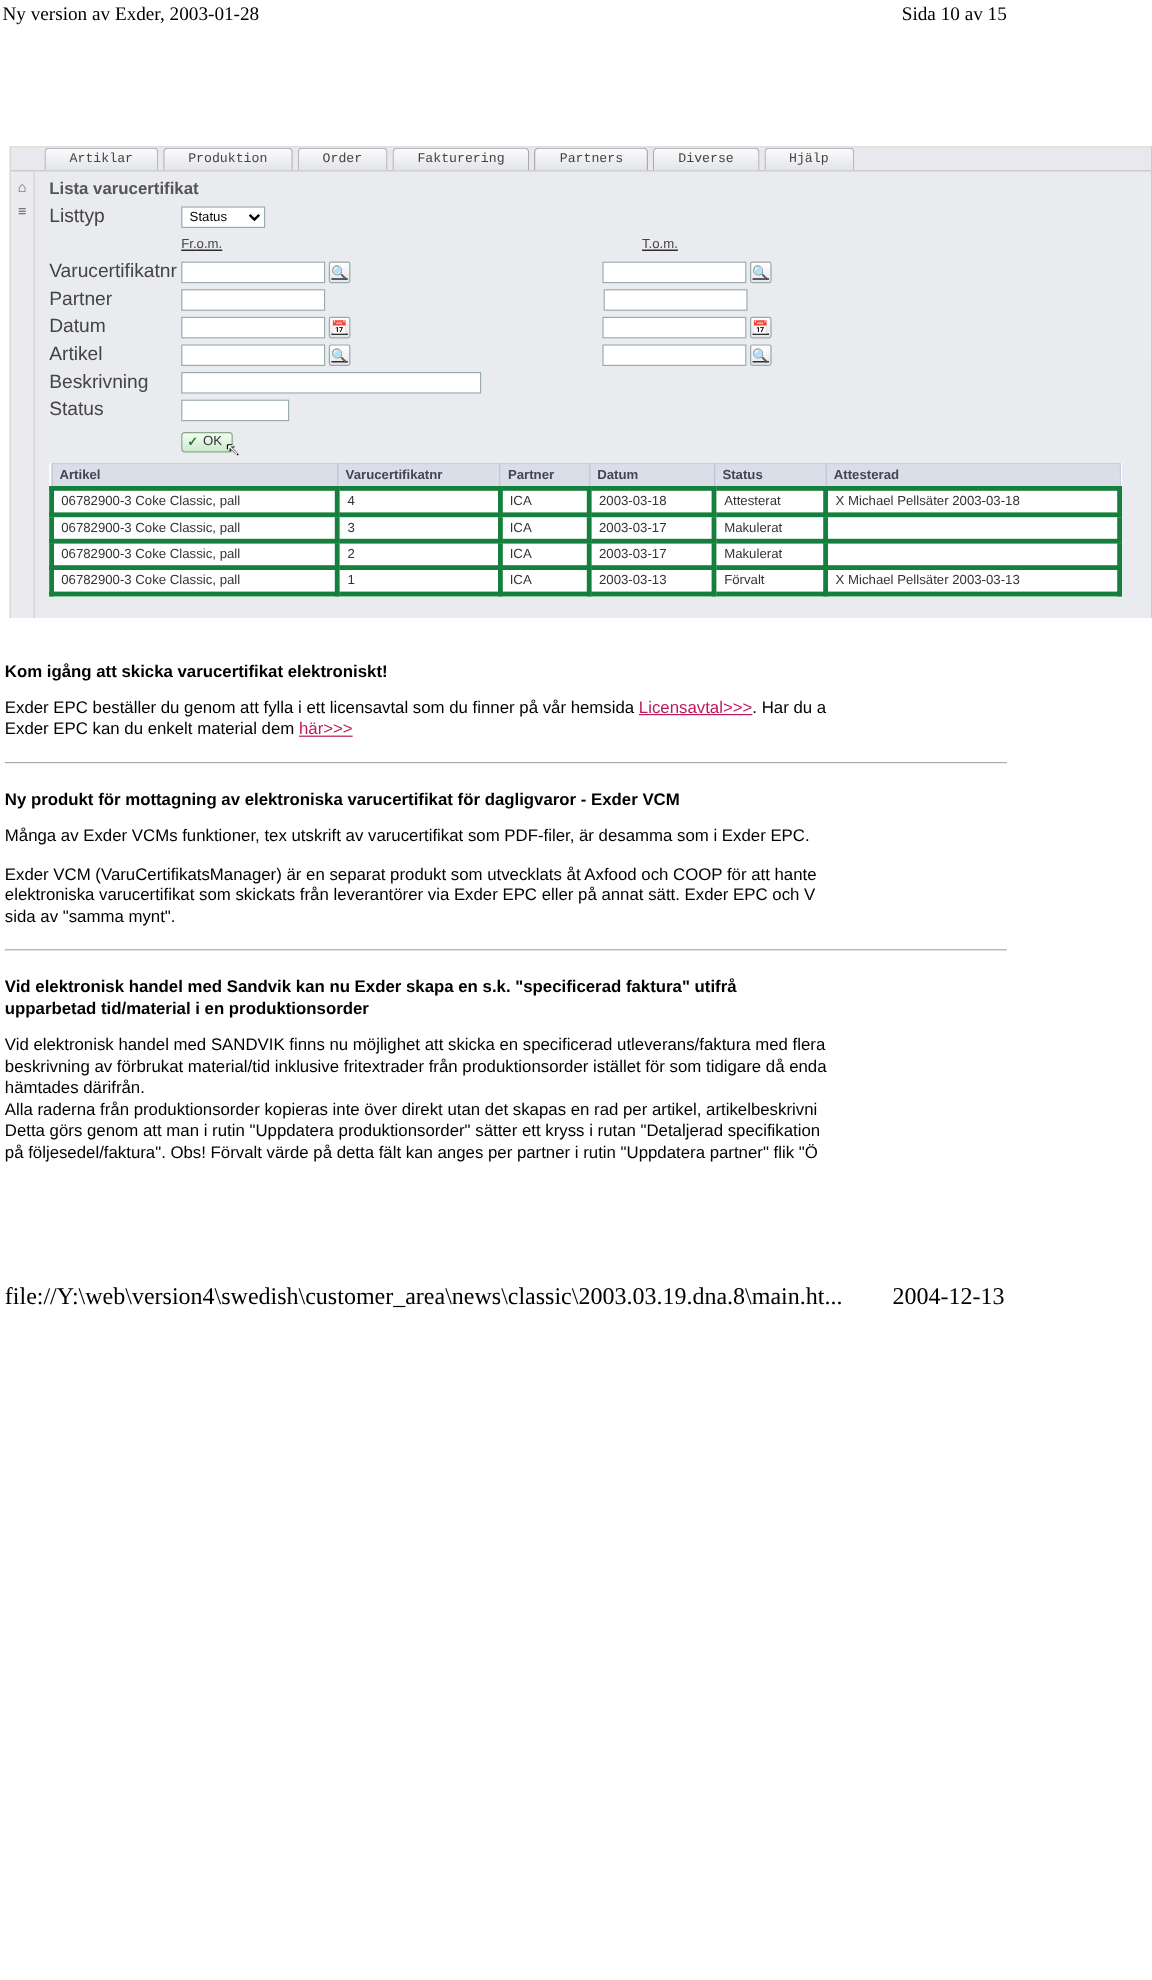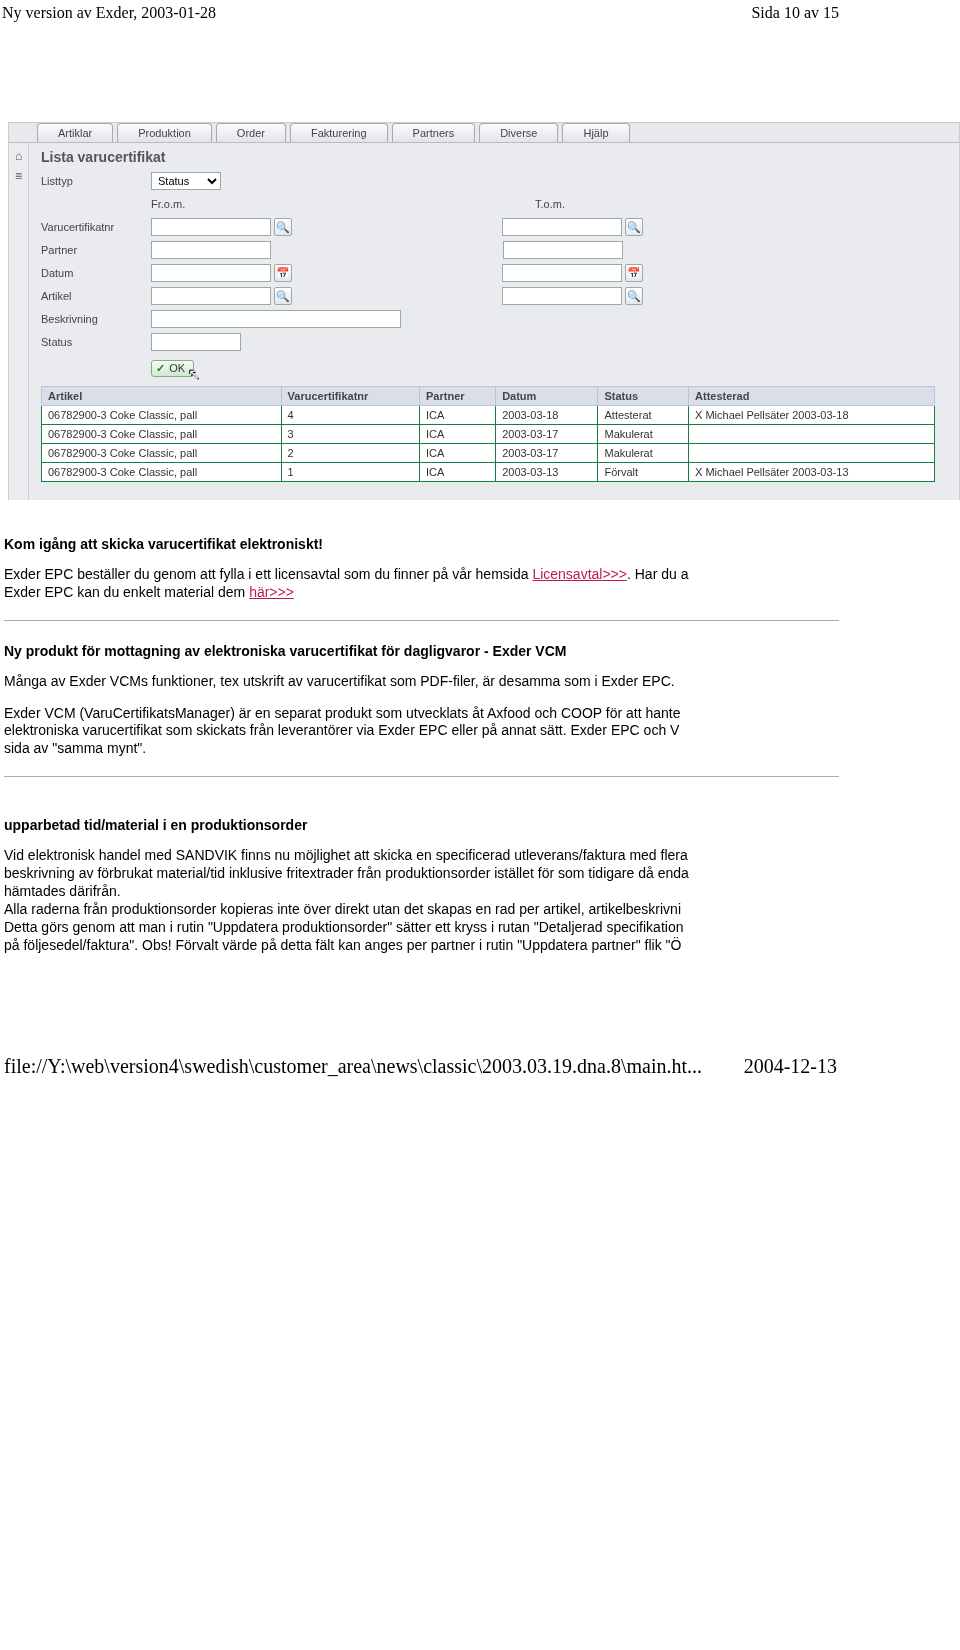--- a/index.html
+++ b/index.html
@@ -40,20 +40,21 @@
   .tabs { display: flex; }
   .tab {
     padding: 3px 20px;
     background: linear-gradient(#fbfbfd,#e2e4ea);
     border: 1px solid #aaa;
     border-bottom: none;
     border-radius: 4px 4px 0 0;
     margin-right: 4px;
     color: #444;
     font-size: 11px;
+    font-family: Liberation Mono, monospace;
   }
   .leftstrip {
     width: 20px;
     background: #ececf0;
     border-right: 1px solid #ccc;
     display: flex;
     flex-direction: column;
     align-items: center;
     padding-top: 6px;
   }
@@ -72,23 +73,23 @@
   }
   .form-row {
     display: flex;
     align-items: center;
     margin-bottom: 3px;
     min-height: 20px;
   }
   .form-label {
     width: 110px;
     color: #444;
-    font-size: 11px;
-  }
-  .group { display: flex; align-items: center; }
+    font-size: 16px;
+  }
+  .group { display: flex; align-items: center; text-decoration: underline; }
   .sub-label {
     width: 50px;
     font-size: 11px;
     color: #444;
     margin-right: 4px;
   }
   select.styled, input.styled {
     border: 1px solid #9aa;
     background: #fff;
     font-size: 11px;
@@ -142,21 +143,21 @@
   }
   table.grid th {
     text-align: left;
     background: #dadee8;
     border: 1px solid #bcc3d2;
     padding: 3px 6px;
     font-weight: bold;
     color: #445;
   }
   table.grid td {
-    border: 1px solid #15803d;
+    border: 4px solid #15803d;
     padding: 3px 6px;
   }
   .body-text {
     font-family: Arial, Helvetica, sans-serif;
     font-size: 14px;
     margin-top: 36px;
     padding-left: 2px;
     line-height: 1.28;
   }
   .body-text h2 {
@@ -360,21 +361,21 @@
     <p>Många av Exder VCMs funktioner, tex utskrift av varucertifikat som PDF-filer, är desamma som i Exder EPC.</p>
     <p>
       <span>Exder VCM (VaruCertifikatsManager) är en separat produkt som utvecklats åt Axfood och COOP för att hante</span><br>
       <span>elektroniska varucertifikat som skickats från leverantörer via Exder EPC eller på annat sätt. Exder EPC och V</span><br>
       <span>sida av "samma mynt".</span>
     </p>
 
     <hr class="sep">
 
     <h2>
-      <br>
+      <span>Vid elektronisk handel med Sandvik kan nu Exder skapa en s.k. "specificerad faktura" utifrå</span><br>
       <span>upparbetad tid/material i en produktionsorder</span>
     </h2>
     <p>
       <span>Vid elektronisk handel med SANDVIK finns nu möjlighet att skicka en specificerad utleverans/faktura med flera</span><br>
       <span>beskrivning av förbrukat material/tid inklusive fritextrader från produktionsorder istället för som tidigare då enda</span><br>
       <span>hämtades därifrån.</span><br>
       <span>Alla raderna från produktionsorder kopieras inte över direkt utan det skapas en rad per artikel, artikelbeskrivni</span><br>
       <span>Detta görs genom att man i rutin "Uppdatera produktionsorder" sätter ett kryss i rutan "Detaljerad specifikation</span><br>
       <span>på följesedel/faktura". Obs! Förvalt värde på detta fält kan anges per partner i rutin "Uppdatera partner" flik "Ö</span>
     </p>

